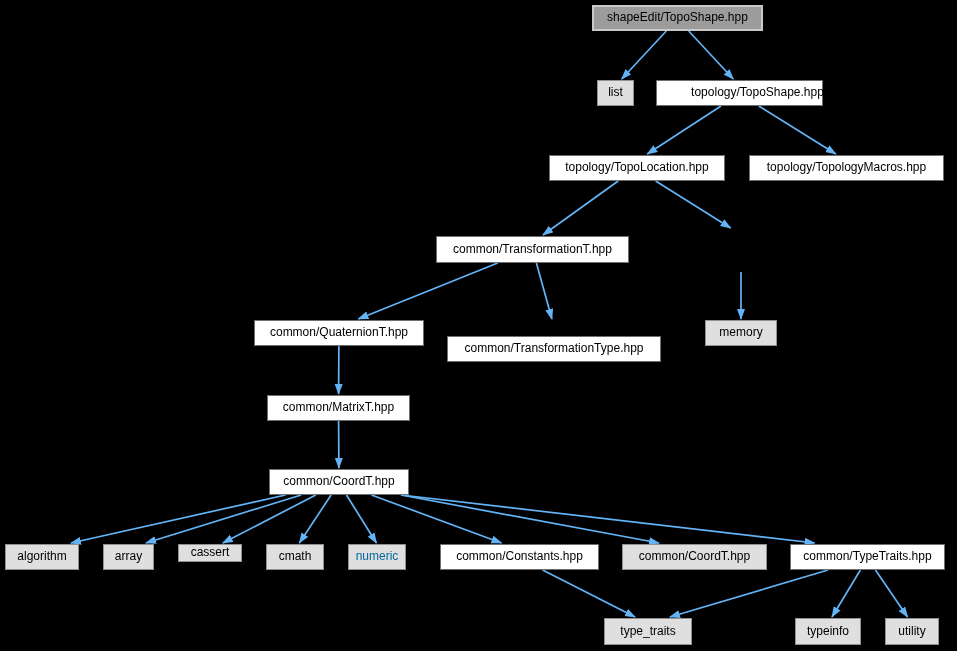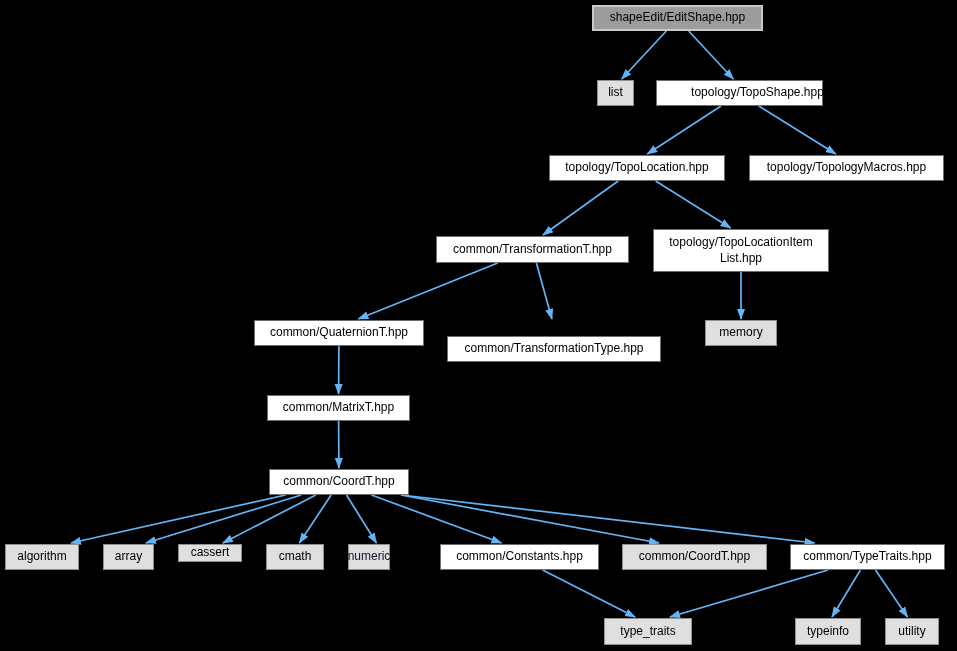--- a/index.html
+++ b/index.html
@@ -67,40 +67,36 @@
       <line x1="346.5" y1="495.0" x2="376.4" y2="543.0" stroke="#63B4F6" stroke-width="1.7" marker-end="url(#arrow)"></line>
       <line x1="371.5" y1="495.0" x2="501.4" y2="543.0" stroke="#63B4F6" stroke-width="1.7" marker-end="url(#arrow)"></line>
       <line x1="401.0" y1="495.0" x2="659.0" y2="543.0" stroke="#63B4F6" stroke-width="1.7" marker-end="url(#arrow)"></line>
       <line x1="401.0" y1="495.0" x2="814.6" y2="543.0" stroke="#63B4F6" stroke-width="1.7" marker-end="url(#arrow)"></line>
       <line x1="542.6" y1="570.0" x2="635.1" y2="617.0" stroke="#63B4F6" stroke-width="1.7" marker-end="url(#arrow)"></line>
       <line x1="828.0" y1="570.0" x2="670.0" y2="617.0" stroke="#63B4F6" stroke-width="1.7" marker-end="url(#arrow)"></line>
       <line x1="860.4" y1="570.0" x2="832.0" y2="617.0" stroke="#63B4F6" stroke-width="1.7" marker-end="url(#arrow)"></line>
       <line x1="875.5" y1="570.0" x2="907.5" y2="617.0" stroke="#63B4F6" stroke-width="1.7" marker-end="url(#arrow)"></line>
     </svg>
     <div class="node root" style="left: 592px; top: 5px; width: 171px; height: 26px; background: rgb(156, 156, 156); border-color: rgb(201, 201, 201); border-width: 2px; color: rgb(0, 0, 0);">
-      <span>shapeEdit/EditShape.hpp</span>
+      <span>shapeEdit/TopoShape.hpp</span>
     </div>
     <div class="node system" style="left: 597px; top: 80px; width: 37px; height: 26px; background: rgb(223, 223, 223); border-color: rgb(144, 144, 144); border-width: 1px; color: rgb(0, 0, 0);">
       <span>list</span>
     </div>
     <div class="node internal" style="left: 656px; top: 80px; width: 167px; height: 26px; background: rgb(255, 255, 255); border-color: rgb(110, 110, 110); border-width: 1px; color: rgb(0, 0, 0); padding-left: 36px;">
       <span>topology/TopoShape.hpp</span>
     </div>
     <div class="node internal" style="left: 549px; top: 155px; width: 176px; height: 26px; background: rgb(255, 255, 255); border-color: rgb(110, 110, 110); border-width: 1px; color: rgb(0, 0, 0);">
       <span>topology/TopoLocation.hpp</span>
     </div>
     <div class="node internal" style="left: 749px; top: 155px; width: 195px; height: 26px; background: rgb(255, 255, 255); border-color: rgb(110, 110, 110); border-width: 1px; color: rgb(0, 0, 0);">
       <span>topology/TopologyMacros.hpp</span>
     </div>
     <div class="node internal" style="left: 436px; top: 236px; width: 193px; height: 27px; background: rgb(255, 255, 255); border-color: rgb(110, 110, 110); border-width: 1px; color: rgb(0, 0, 0);">
       <span>common/TransformationT.hpp</span>
-    </div>
-    <div class="node internal" style="left: 653px; top: 229px; width: 176px; height: 43px; background: rgb(255, 255, 255); border-color: rgb(110, 110, 110); border-width: 1px; color: rgb(0, 0, 0);">
-      <span>topology/TopoLocationItem</span>
-      <span>List.hpp</span>
     </div>
     <div class="node internal" style="left: 254px; top: 320px; width: 170px; height: 26px; background: rgb(255, 255, 255); border-color: rgb(110, 110, 110); border-width: 1px; color: rgb(0, 0, 0);">
       <span>common/QuaternionT.hpp</span>
     </div>
     <div class="node internal" style="left: 447px; top: 336px; width: 214px; height: 26px; background: rgb(255, 255, 255); border-color: rgb(110, 110, 110); border-width: 1px; color: rgb(0, 0, 0);">
       <span>common/TransformationType.hpp</span>
     </div>
     <div class="node system" style="left: 705px; top: 320px; width: 72px; height: 26px; background: rgb(223, 223, 223); border-color: rgb(144, 144, 144); border-width: 1px; color: rgb(0, 0, 0);">
       <span>memory</span>
     </div>
@@ -115,21 +111,21 @@
     </div>
     <div class="node system" style="left: 103px; top: 544px; width: 51px; height: 26px; background: rgb(223, 223, 223); border-color: rgb(144, 144, 144); border-width: 1px; color: rgb(0, 0, 0);">
       <span>array</span>
     </div>
     <div class="node system" style="left: 178px; top: 544px; width: 64px; height: 18px; background: rgb(223, 223, 223); border-color: rgb(144, 144, 144); border-width: 1px; color: rgb(0, 0, 0);">
       <span>cassert</span>
     </div>
     <div class="node system" style="left: 266px; top: 544px; width: 58px; height: 26px; background: rgb(223, 223, 223); border-color: rgb(144, 144, 144); border-width: 1px; color: rgb(0, 0, 0);">
       <span>cmath</span>
     </div>
-    <div class="node system" style="left: 348px; top: 544px; width: 42px; height: 26px; background: rgb(223, 223, 223); border-color: rgb(144, 144, 144); border-width: 1px; color: #0f172a;">
+    <div class="node system" style="left: 348px; top: 544px; width: 58px; height: 26px; background: rgb(223, 223, 223); border-color: rgb(144, 144, 144); border-width: 1px; color: #0369a1;">
       <span>numeric</span>
     </div>
     <div class="node internal" style="left: 440px; top: 544px; width: 159px; height: 26px; background: rgb(255, 255, 255); border-color: rgb(110, 110, 110); border-width: 1px; color: rgb(0, 0, 0);">
       <span>common/Constants.hpp</span>
     </div>
     <div class="node system" style="left: 622px; top: 544px; width: 145px; height: 26px; background: rgb(223, 223, 223); border-color: rgb(144, 144, 144); border-width: 1px; color: rgb(0, 0, 0);">
       <span>common/CoordT.hpp</span>
     </div>
     <div class="node internal" style="left: 790px; top: 544px; width: 155px; height: 26px; background: rgb(255, 255, 255); border-color: rgb(110, 110, 110); border-width: 1px; color: rgb(0, 0, 0);">
       <span>common/TypeTraits.hpp</span>

